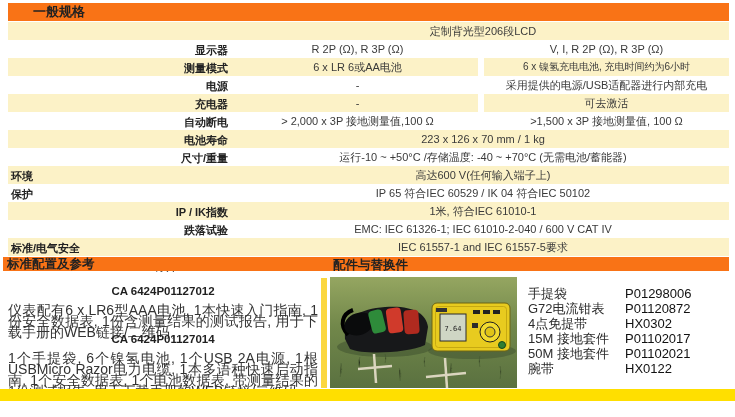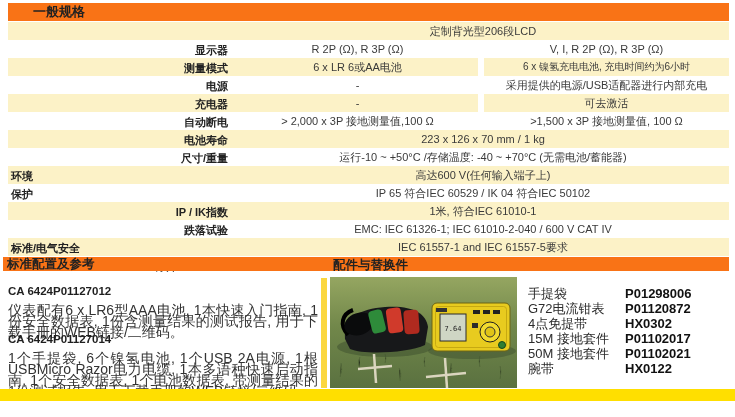--- a/index.html
+++ b/index.html
@@ -27,29 +27,29 @@
   .val-merged{flex:1;display:flex;align-items:center;justify-content:center;white-space:nowrap;}
   .val-a{width:241px;display:flex;align-items:center;justify-content:center;white-space:nowrap;}
   .gap{width:6px;background:#ffffff;}
   .val-b{flex:1;display:flex;align-items:center;justify-content:center;white-space:nowrap;}
   .sz-s{font-size:10px;}
 
   
   .cfg-item{position:absolute;left:8px;width:310px;}
   #cfg-0{top:285px;}
   #cfg-1{top:333px;}
-  .cfg-head{display:flex;justify-content:flex-start;font-weight:bold;
+  .cfg-head{display:flex;justify-content:center;font-weight:bold;
             font-size:11.5px;color:#1f1f1f;line-height:12px;}
   .cfg-desc{margin-top:8px;font-size:14px;line-height:11px;color:#333;text-align:justify;}
 
   
   #accessories-list{position:absolute;left:528px;top:286px;width:201px;}
   .acc-row{display:flex;height:15px;align-items:center;font-size:13px;}
   .acc-name{width:75px;color:#2c2c2c;white-space:nowrap;}
-  .acc-code{font-weight:bold;color:#111;white-space:nowrap;padding-left:22px;}
+  .acc-code{font-weight:normal;color:#111;white-space:nowrap;padding-left:22px;}
 
   
   #product-photo{position:absolute;left:330px;top:277px;width:187px;height:111px;}
 </style>
 </head>
 <body>
 
 <div id="page">
 
   <div class="bar" id="bar-general">

